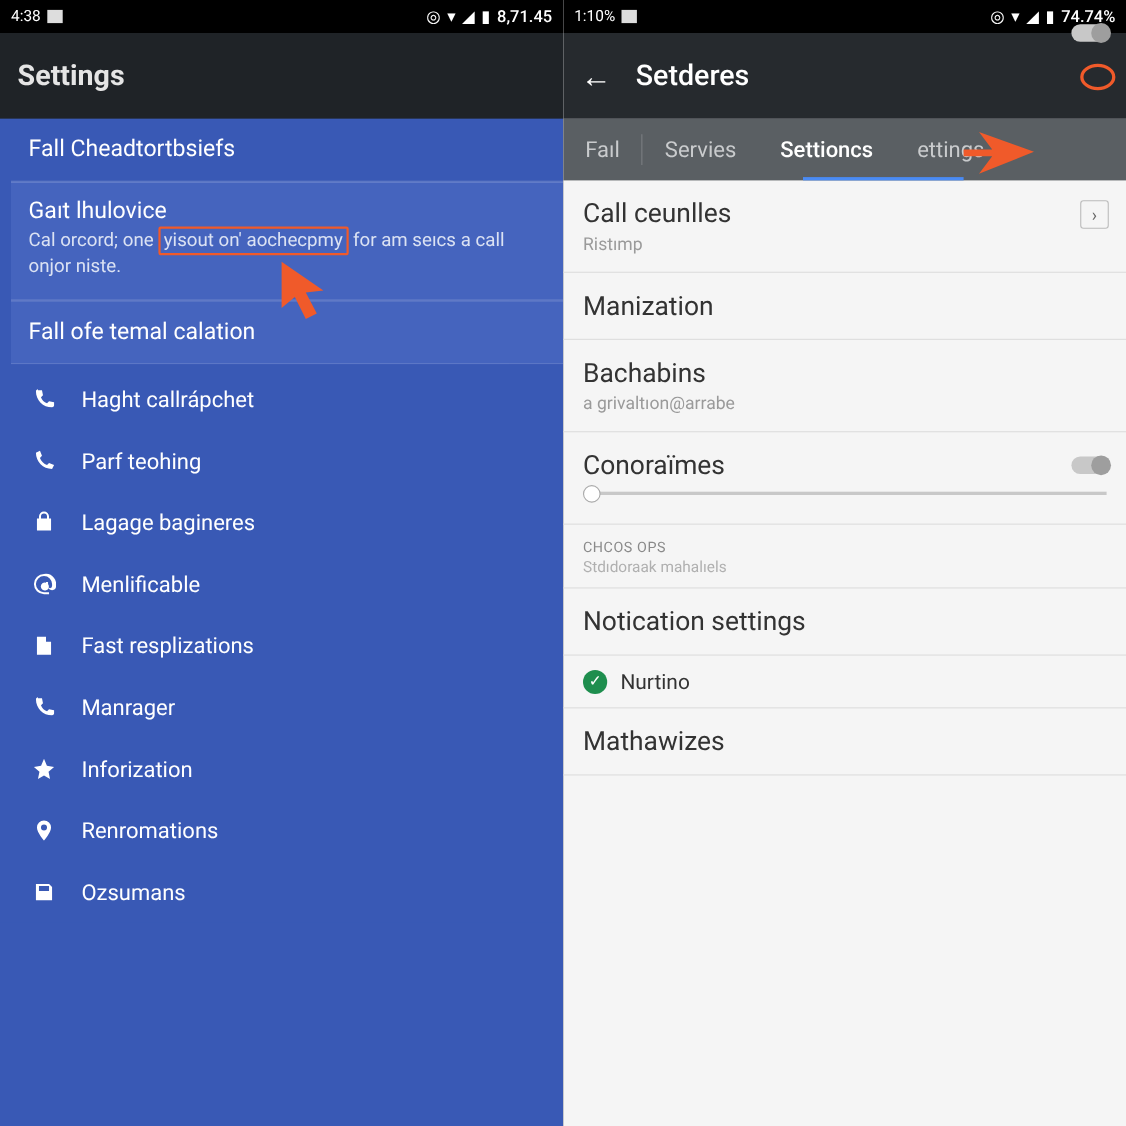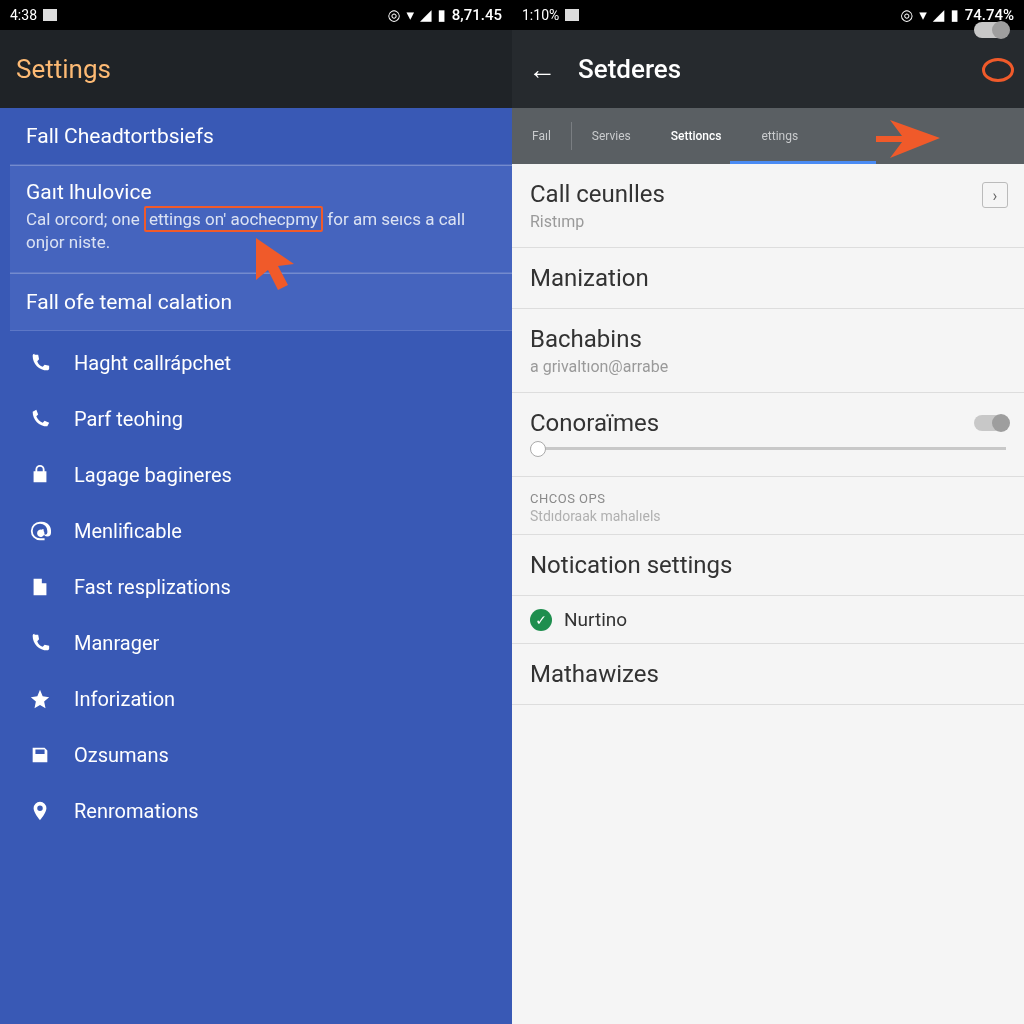--- a/index.html
+++ b/index.html
@@ -8,35 +8,35 @@
   .screen-left { width: 512px; background: #3959b5; }
   .screen-right { width: 512px; background: #f5f5f5; }
 
   
   .statusbar { height: 30px; background: #000; color: #fff; display: flex; align-items: center; padding: 0 10px; font-size: 14px; justify-content: space-between; }
   .statusbar .sb-left { display: flex; align-items: center; gap: 6px; }
   .statusbar .sb-right { display: flex; align-items: center; gap: 6px; font-size: 15px; font-weight: 500; }
   .sb-icon-rect { width: 14px; height: 12px; background: #ddd; display: inline-block; }
 
   
-  .appbar-left { height: 78px; background: #1f2327; color: #fdba74; display: flex; align-items: center; padding: 0 16px; font-size: 26px; font-weight: 400; }
+  .appbar-left { height: 78px; background: #1f2327; color: #e5e5e5; display: flex; align-items: center; padding: 0 16px; font-size: 26px; font-weight: 700; }
   .blue-area { background: #3959b5; color: #fff; padding-left: 10px; }
   .section-row { padding: 16px 16px; font-size: 21px; border-top: 1px solid rgba(255,255,255,.25); border-bottom: 1px solid rgba(255,255,255,.12); }
   .section-row.first { border-top: none; }
   .desc { font-size: 17px; line-height: 1.35; color: #dbe2f3; margin-top: 4px; }
   .highlight-row { background: #4564be; padding: 14px 16px 18px 16px; position: relative; }
   .outlined { border: 2px solid #f05a2a; padding: 1px 3px; border-radius: 2px; }
   .menu-list { padding-top: 4px; text-align: center; }
   .menu-item { display: flex; align-items: center; gap: 22px; padding: 16px 18px; font-size: 20px; color: #fff; }
   .menu-item .icon { width: 24px; height: 24px; display: inline-flex; align-items: center; justify-content: center; font-size: 20px; }
 
   
   .appbar-right { height: 78px; background: #262a2e; color: #fff; display: flex; align-items: center; padding: 0 16px; gap: 22px; font-size: 26px; font-weight: 500; position: relative; }
   .ring { position: absolute; right: 10px; top: 28px; width: 32px; height: 24px; border: 3px solid #f05a2a; border-radius: 50%; }
-  .tabbar { height: 56px; background: #5a5f63; display: flex; align-items: center; color: #c9cbcd; font-size: 12px; position: relative; }
+  .tabbar { height: 56px; background: #5a5f63; display: flex; align-items: center; color: #c9cbcd; font-size: 20px; position: relative; }
   .tabbar .tab { padding: 0 20px; height: 100%; display: flex; align-items: center; }
   .tabbar .tab.sel { color: #fff; font-weight: 500; }
   .tab-underline { position: absolute; bottom: 0; height: 3px; background: #4a8bf4; left: 218px; width: 146px; }
   .tab-sep { width: 1px; height: 28px; background: #7a7e82; }
 
   .list-right { padding: 0; color: #222; }
   .row { padding: 16px 18px; border-bottom: 1px solid #ddd; position: relative; }
   .row .title { font-size: 24px; color: #333; }
   .row .sub { font-size: 16px; color: #9a9a9a; margin-top: 4px; }
   .chevron-box { position: absolute; right: 16px; top: 18px; width: 26px; height: 26px; border: 1px solid #bbb; border-radius: 3px; display: flex; align-items: center; justify-content: center; font-size: 16px; color: #666; }
@@ -81,21 +81,21 @@
 
   <div class="blue-area">
 
     <div class="section-row first">
       <span>Fall Cheadtortbsiefs</span>
     </div>
 
     <div class="section-row highlight-row" style="border-top:1px solid rgba(255,255,255,.25);">
       <div style="font-size:21px;">Gaıt lhulovice</div>
       <div class="desc">
-        <span>Cal orcord; one </span><span class="outlined">ettings on' aochecpmy</span><span> for am seıcs a call onjor niste.</span>
+        <span>Cal orcord; one </span><span class="outlined">yisout on' aochecpmy</span><span> for am seıcs a call onjor niste.</span>
       </div>
 
       <div class="pointer" style="left:240px; top:70px;">
         <svg width="56" height="66" viewBox="0 0 56 66">
           <polygon points="6,2 6,44 18,34 28,54 38,49 28,30 44,28" fill="#f05a2a"></polygon>
         </svg>
       </div>
     </div>
 
     <div class="section-row" style="background:#4564be;">
@@ -155,32 +155,32 @@
         <span class="icon">
             <svg viewBox="0 0 24 24">
               <path d="M12 2l2.9 6.9L22 10l-5.5 4.8L18 22l-6-3.5L6 22l1.5-7.2L2 10l7.1-1.1z"></path>
             </svg>
           </span>
         <span>Inforization</span>
       </div>
       <div class="menu-item">
         <span class="icon">
             <svg viewBox="0 0 24 24">
+              <path d="M12 2a7 7 0 00-7 7c0 5 7 13 7 13s7-8 7-13a7 7 0 00-7-7zm0 10a3 3 0 110-6 3 3 0 010 6z"></path>
+            </svg>
+          </span>
+        <span>Renromations</span>
+      </div>
+      <div class="menu-item">
+        <span class="icon">
+            <svg viewBox="0 0 24 24">
               <path d="M4 4h13l3 3v13H4V4zm3 2v5h10V6H7zm1 9h8v4H8v-4z"></path>
             </svg>
           </span>
         <span>Ozsumans</span>
-      </div>
-      <div class="menu-item">
-        <span class="icon">
-            <svg viewBox="0 0 24 24">
-              <path d="M12 2a7 7 0 00-7 7c0 5 7 13 7 13s7-8 7-13a7 7 0 00-7-7zm0 10a3 3 0 110-6 3 3 0 010 6z"></path>
-            </svg>
-          </span>
-        <span>Renromations</span>
       </div>
     </div>
   </div>
 </div>
 
 <div class="screen screen-right">
 
   <div class="statusbar">
     <div class="sb-left">
       <span>1:10%</span>

